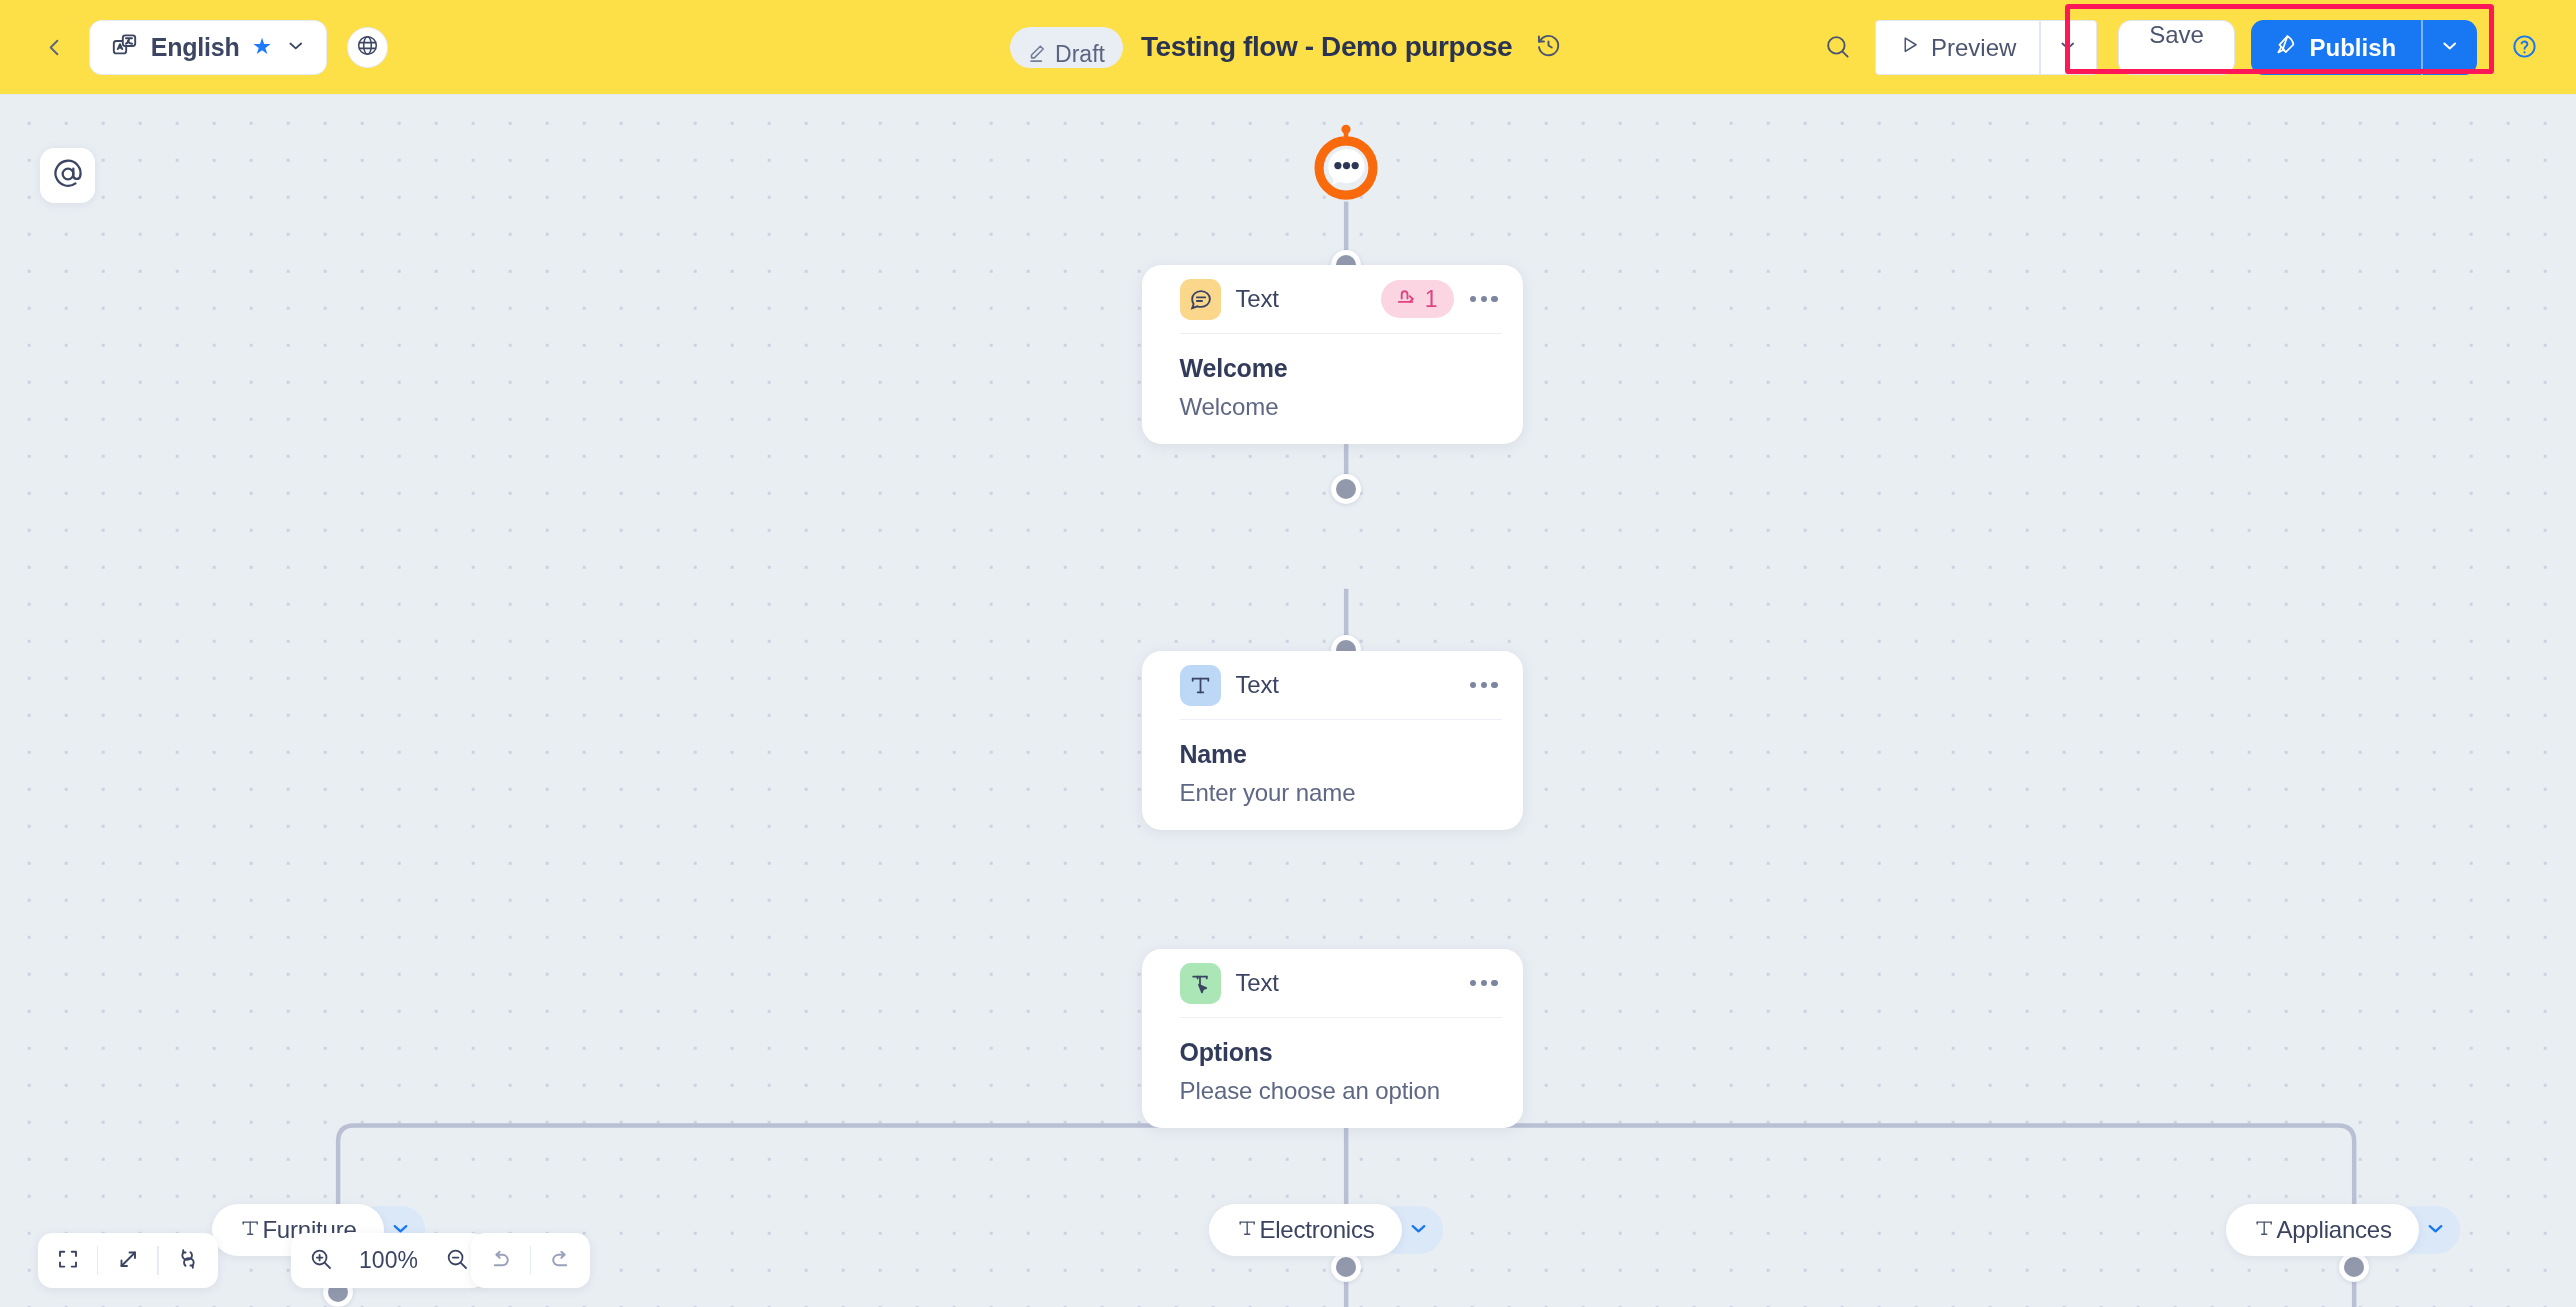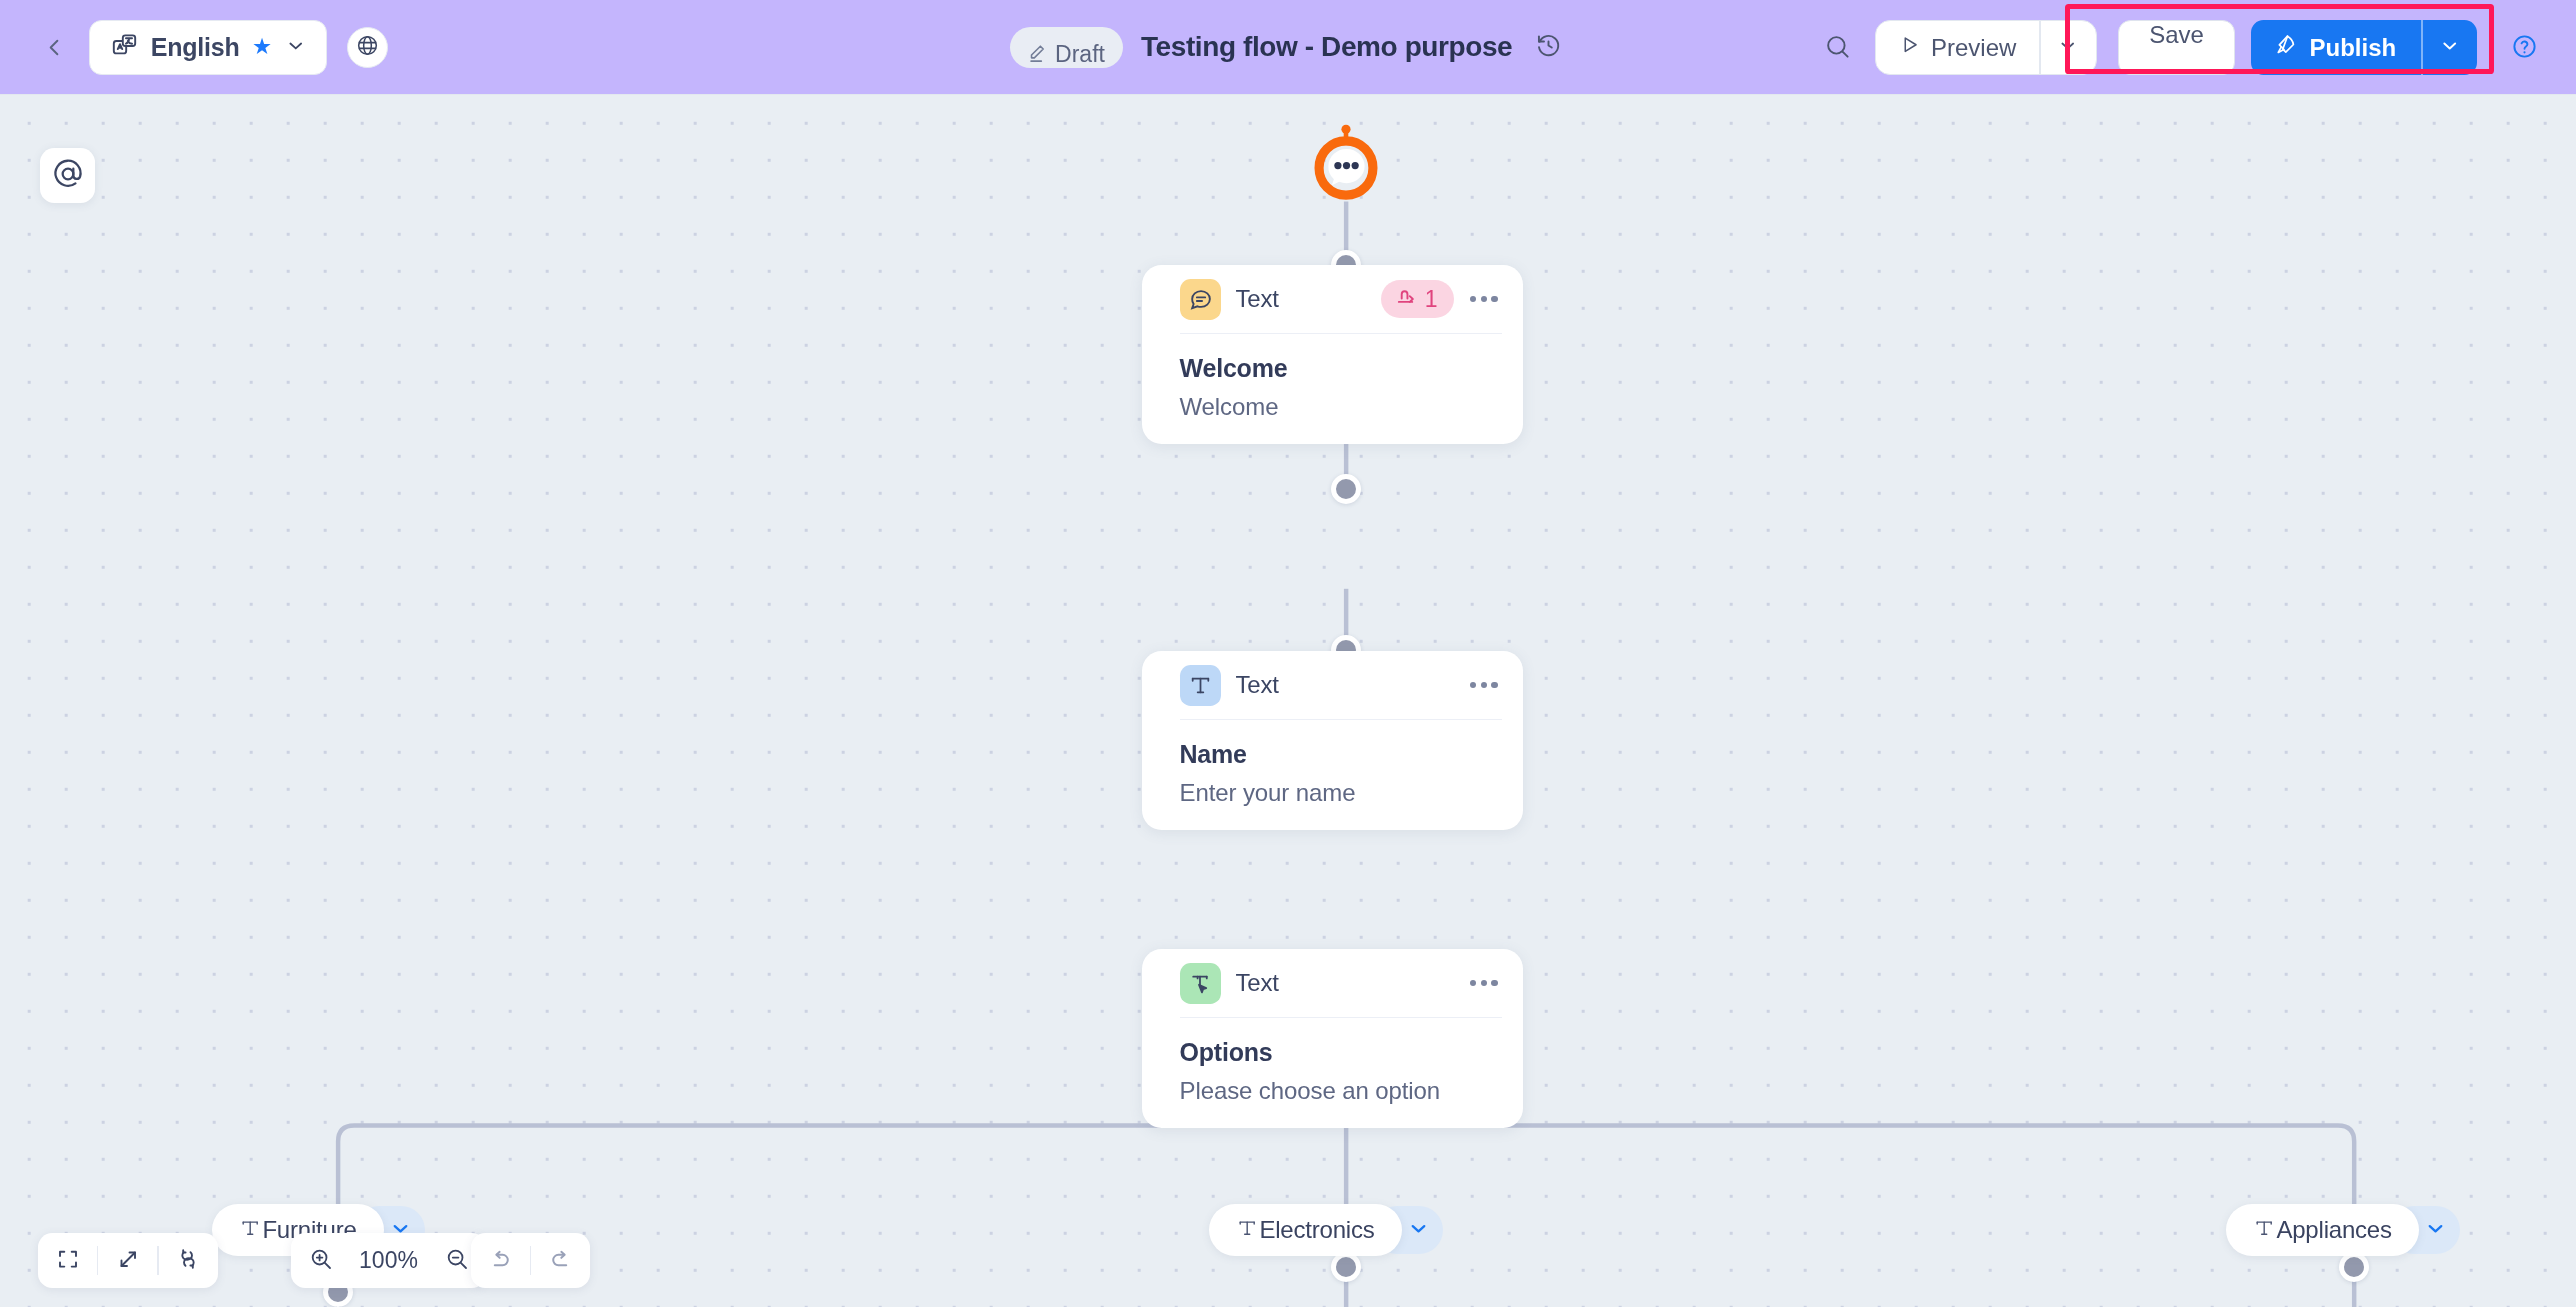--- a/index.html
+++ b/index.html
@@ -7,21 +7,21 @@
     width: 2576px; height: 1308px;
     font-family: "Liberation Sans", sans-serif;
     overflow: hidden;
     background: #e9eef3;
   }
 
   
   .header {
     position: absolute; top: 0; left: 0;
     width: 2576px; height: 95px;
-    background: #c4b5fd;
+    background: #fde047;
     border-bottom: 0.9px solid #e3e8ef;
     display: flex; align-items: center;
     z-index: 50;
   }
   .hdr-left { display: flex; align-items: center; padding-left: 39px; gap: 19.7px; }
   .back-chevron {
     width: 30px; height: 30px;
     display: flex; align-items: center; justify-content: center;
     cursor: pointer;
   }
@@ -65,21 +65,21 @@
   .hdr-right {
     position: absolute; right: 29px; top: 0; height: 95px;
     display: flex; align-items: center; gap: 0;
   }
   .search-btn {
     width: 50px; height: 50px; display: flex; align-items: center;
     justify-content: center; cursor: pointer; margin-right: 12.5px;
   }
   .split-btn {
     display: flex; align-items: stretch; height: 55px;
-    border: 1.4px solid #e3e8f0; border-radius: 15px; overflow: hidden;
+    border: 1.4px solid #e3e8f0; border-radius: 4px; overflow: hidden;
     background: #fff;
   }
   .split-main {
     display: flex; align-items: center; gap: 10.7px;
     padding: 0 23px; cursor: pointer; font-size: 24px; color: #4c5570;
   }
   .split-div { width: 1.4px; background: #e3e8f0; }
   .split-caret {
     width: 55px; display: flex; align-items: center; justify-content: center;
     cursor: pointer;

